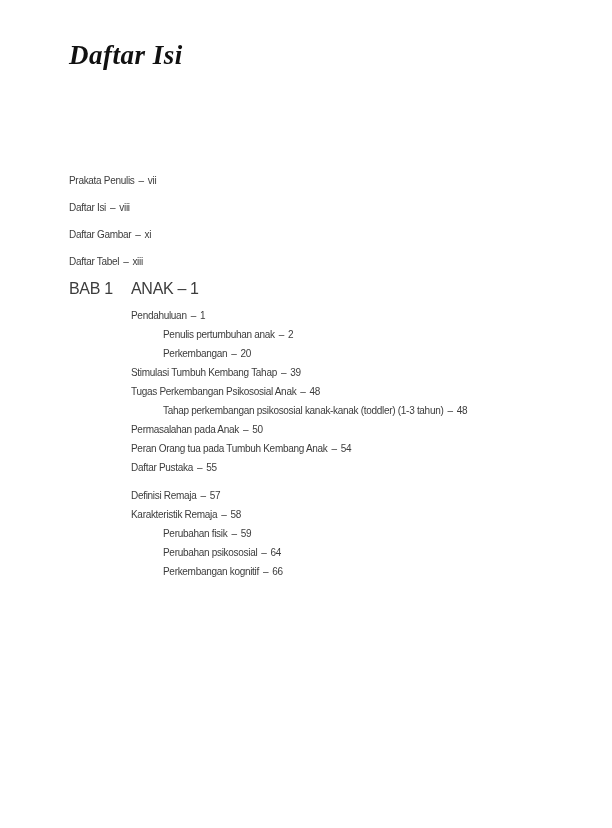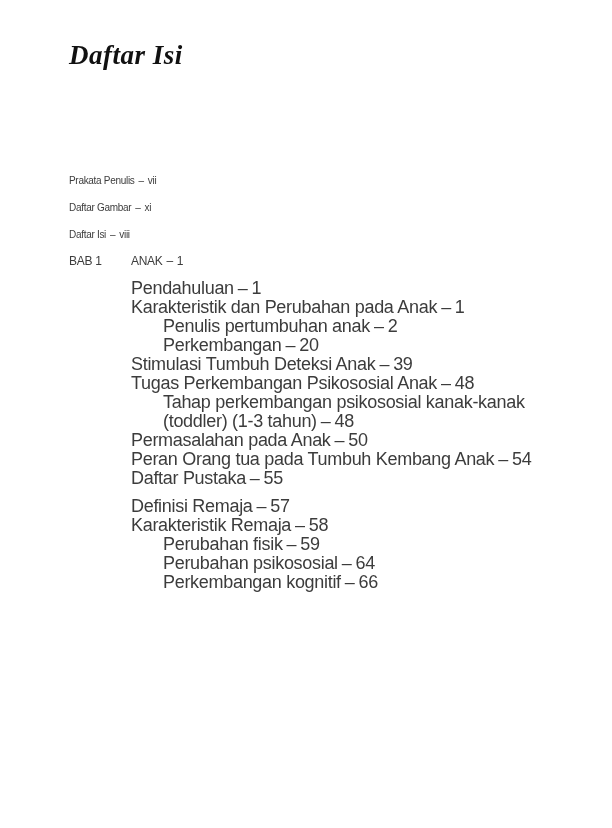--- a/index.html
+++ b/index.html
@@ -4,49 +4,49 @@
 <style>
   html,body{margin:0;padding:0;background:#ffffff;}
   body{width:612px;height:828px;font-family:"Liberation Sans",sans-serif;color:#3c3c3c;}
   .page{box-sizing:border-box;width:612px;height:648px;padding:38px 45px 0 69px;overflow:hidden;background:#ffffff;}
   .title{font-family:"Liberation Serif","DejaVu Serif",serif;font-style:italic;font-weight:bold;
          font-size:27px;line-height:34px;margin:0;color:#111111;letter-spacing:0.5px;}
   .front-matter{margin-top:99px;}
   .fm-item{font-size:10px;line-height:19px;margin-bottom:8px;letter-spacing:-0.3px;}
   .chapter{margin:0;}
   .chapter ~ .chapter{margin-top:9px;}
-  .ch-head{display:flex;font-size:12px;line-height:19px;margin-bottom:8px;letter-spacing:-0.3px;}
+  .ch-head{display:flex;font-size:16px;line-height:19px;margin-bottom:8px;letter-spacing:-0.3px;}
   .ch-num{width:62px;flex:none;}
   .entries{margin-left:62px;}
-  .entry{font-size:18px;line-height:19px;letter-spacing:-0.3px;}
+  .entry{font-size:10px;line-height:19px;letter-spacing:-0.3px;}
   .entry.l2{padding-left:32px;}
   .dash{margin:0 4px;}
 </style>
 </head>
 <body>
 
 <div class="page">
   <h1 class="title">Daftar Isi</h1>
   <div class="front-matter">
       <div class="fm-item"><span class="lbl">Prakata Penulis</span><span class="dash">–</span><span class="pg">vii</span></div>
+      <div class="fm-item"><span class="lbl">Daftar Isi</span><span class="dash">–</span><span class="pg">viii</span></div>
       <div class="fm-item"><span class="lbl">Daftar Gambar</span><span class="dash">–</span><span class="pg">xi</span></div>
-      <div class="fm-item"><span class="lbl">Daftar Isi</span><span class="dash">–</span><span class="pg">viii</span></div>
+      <div class="fm-item"><span class="lbl">Daftar Tabel</span><span class="dash">–</span><span class="pg">xiii</span></div>
     </div>
   <div>
       <div class="chapter">
         <div class="ch-head">
           <span class="ch-num">BAB 1</span>
           <span><span class="ch-title">ANAK</span><span class="dash">–</span><span class="pg">1</span></span>
         </div>
         <div class="entries">
           <div class="entry l1"><span class="lbl"><span>Pendahuluan</span></span><span class="dash">–</span><span class="pg">1</span></div>
-          <div class="entry l1"><span class="lbl"><span>Karakteristik dan Perubahan pada Anak</span></span><span class="dash">–</span><span class="pg">1</span></div>
           <div class="entry l2"><span class="lbl"><span>Penulis pertumbuhan anak</span></span><span class="dash">–</span><span class="pg">2</span></div>
           <div class="entry l2"><span class="lbl"><span>Perkembangan</span></span><span class="dash">–</span><span class="pg">20</span></div>
-          <div class="entry l1"><span class="lbl"><span>Stimulasi Tumbuh Deteksi Anak</span></span><span class="dash">–</span><span class="pg">39</span></div>
+          <div class="entry l1"><span class="lbl"><span>Stimulasi Tumbuh Kembang Tahap</span></span><span class="dash">–</span><span class="pg">39</span></div>
           <div class="entry l1"><span class="lbl"><span>Tugas Perkembangan Psikososial Anak</span></span><span class="dash">–</span><span class="pg">48</span></div>
           <div class="entry l2"><span class="lbl"><span>Tahap perkembangan psikososial kanak-kanak (</span><span>toddler</span><span>) (1-3 tahun)</span></span><span class="dash">–</span><span class="pg">48</span></div>
           <div class="entry l1"><span class="lbl"><span>Permasalahan pada Anak</span></span><span class="dash">–</span><span class="pg">50</span></div>
           <div class="entry l1"><span class="lbl"><span>Peran Orang tua pada Tumbuh Kembang Anak</span></span><span class="dash">–</span><span class="pg">54</span></div>
           <div class="entry l1"><span class="lbl"><span>Daftar Pustaka</span></span><span class="dash">–</span><span class="pg">55</span></div>
         </div>
       </div>
       <div class="chapter">
         <div class="entries">
           <div class="entry l1"><span class="lbl"><span>Definisi Remaja</span></span><span class="dash">–</span><span class="pg">57</span></div>

